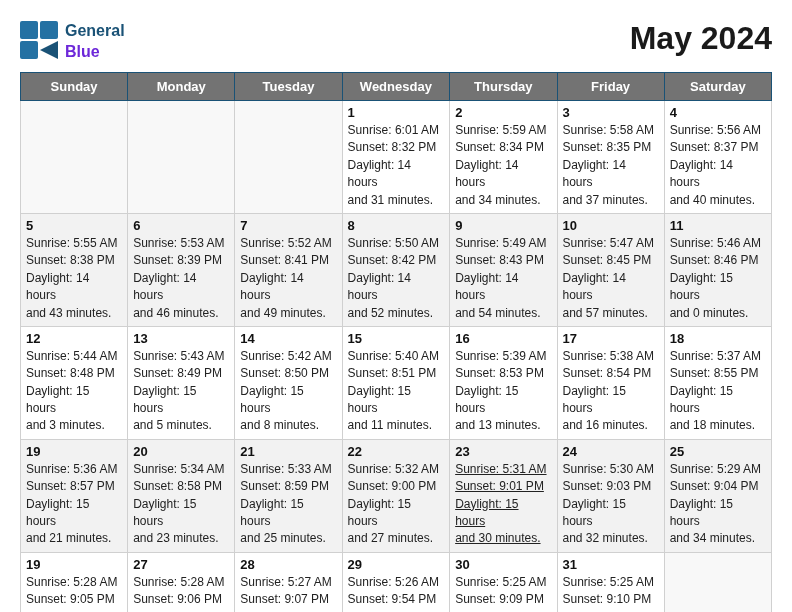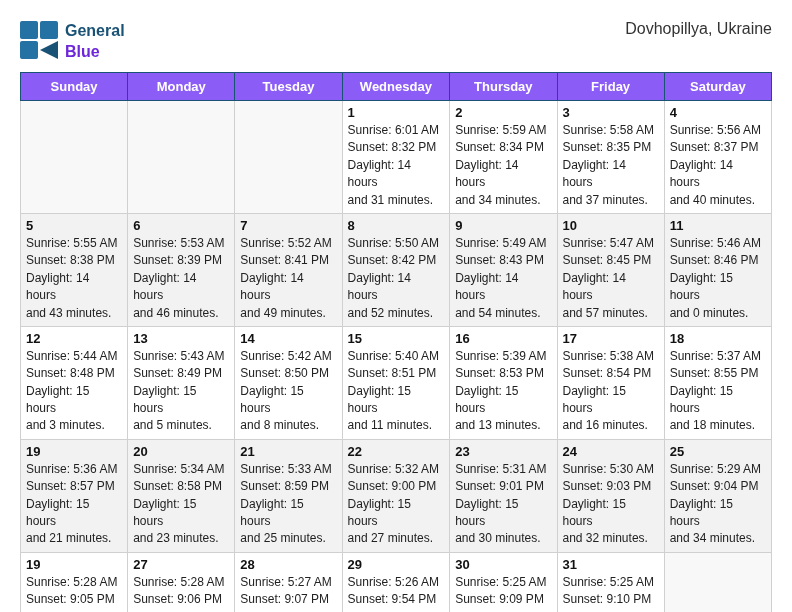--- a/index.html
+++ b/index.html
@@ -40,21 +40,21 @@
     .title-block h2 {
       font-size: 16px;
       color: #333;
       font-weight: normal;
     }
     .calendar {
       width: 100%;
       border-collapse: collapse;
     }
     .calendar th {
-      background-color: #8b5cf6;
+      background-color: #737373;
       color: white;
       text-align: center;
       padding: 6px 4px;
       font-size: 13px;
       font-weight: bold;
       border: 1px solid #1a5276;
     }
     .calendar td {
       border: 1px solid #d0d0d0;
       vertical-align: top;
@@ -95,21 +95,21 @@
         <rect x="0" y="20" width="18" height="18" rx="2" fill="#2471a3"></rect>
         <polygon points="20,29 38,20 38,38" fill="#1a5276"></polygon>
       </svg>
     </div>
     <div>
       <span style="color:#1a5276;font-weight:bold;font-size:16px;">General</span><br>
       <span style="color:#6d28d9;font-weight:bold;font-size:16px;">Blue</span>
     </div>
   </div>
   <div class="title-block">
-    <h2>Dovhopillya, Ukraine</h2>
+    <h1>May 2024</h1>
   </div>
 </div>
 
 <table class="calendar">
   <thead>
     <tr>
     <th>Sunday</th>
         <th>Monday</th>
         <th>Tuesday</th>
         <th>Wednesday</th>
@@ -278,21 +278,21 @@
         </td>
         <td>
           <div class="day-num">22</div>
           <div class="day-info" style="white-space: pre-line;">Sunrise: 5:32 AM
 Sunset: 9:00 PM
 Daylight: 15 hours
 and 27 minutes.</div>
         </td>
         <td>
           <div class="day-num">23</div>
-          <div class="day-info" style="white-space: pre-line;">Sunrise: 5:31 AM
+          <div class="day-info" style="white-space: pre-line; text-decoration: underline;">Sunrise: 5:31 AM
 Sunset: 9:01 PM
 Daylight: 15 hours
 and 30 minutes.</div>
         </td>
         <td>
           <div class="day-num">24</div>
           <div class="day-info" style="white-space: pre-line;">Sunrise: 5:30 AM
 Sunset: 9:03 PM
 Daylight: 15 hours
 and 32 minutes.</div>

